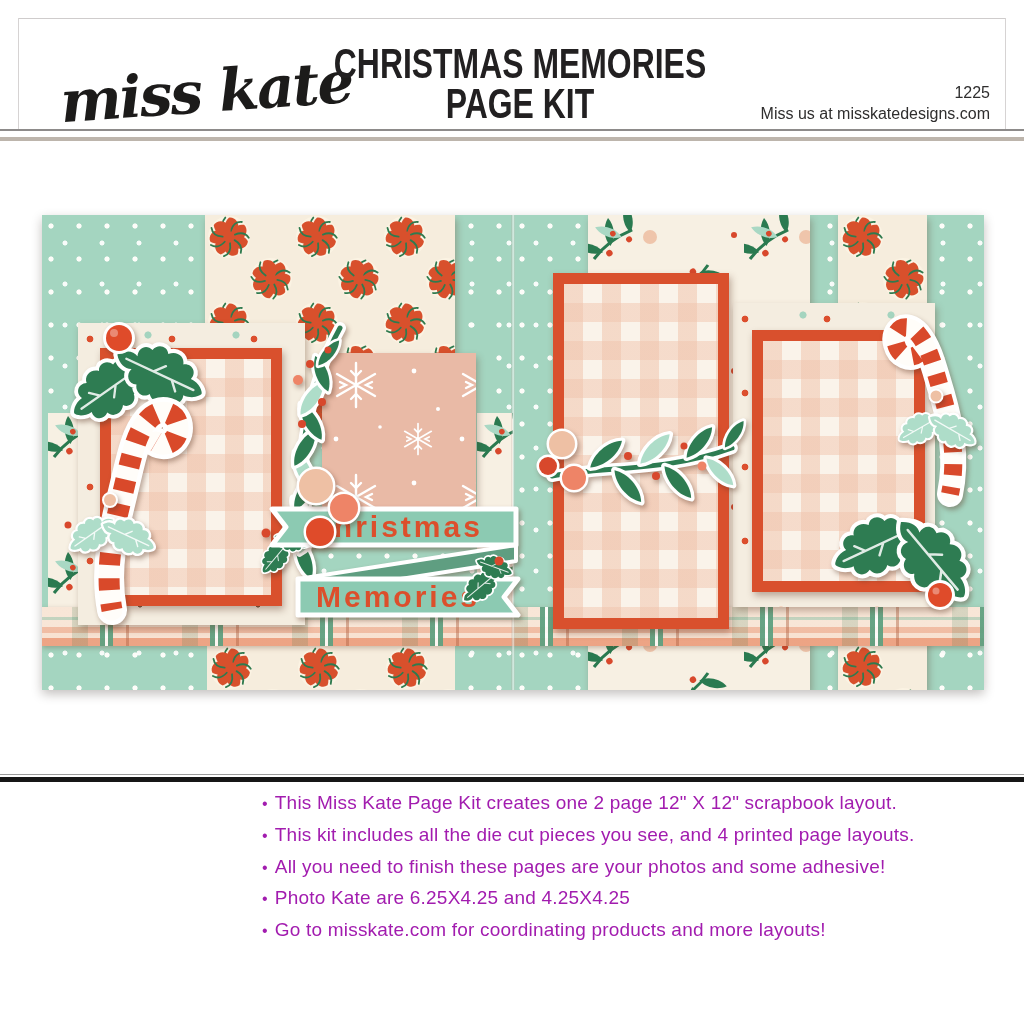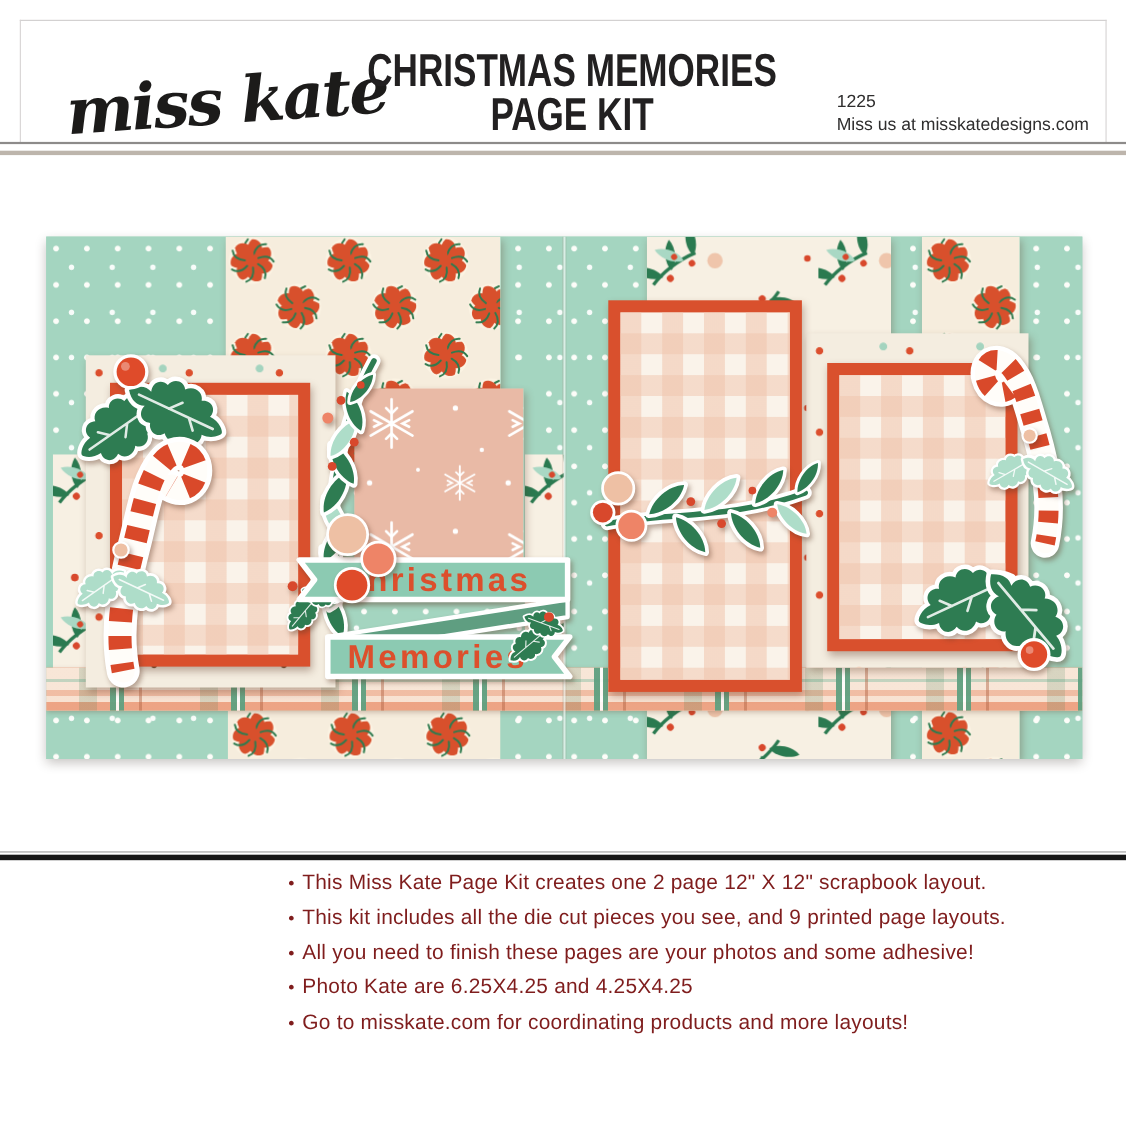--- a/index.html
+++ b/index.html
@@ -5,21 +5,21 @@
   html,body{margin:0;padding:0;background:#fff;}
   .sheet{position:relative;width:1024px;height:1024px;background:#fff;overflow:hidden;
          font-family:"Liberation Sans",sans-serif;}
   
   .frame-top{position:absolute;left:18px;right:18px;top:18px;height:0;border-top:1.5px solid #cfcccc;}
   .frame-side{position:absolute;top:18px;width:0;height:112px;border-left:1.5px solid #d6d3d3;}
   .logo{position:absolute;left:60px;top:58px;font-family:"DejaVu Serif",serif;font-style:italic;
         font-weight:700;font-size:58px;color:#1c1b1a;transform:rotate(-4deg);letter-spacing:-2px;}
   .title-wrap{position:absolute;left:16px;right:0;top:44px;text-align:center;color:#222021;}
   .title-line{display:block;font-weight:700;font-size:42px;line-height:40px;transform:scaleX(.76);letter-spacing:0px;}
-  .hdr-right{position:absolute;right:34px;top:82px;text-align:left;color:#2f2e2e;font-size:16px;line-height:21px;font-weight:400;}
+  .hdr-right{position:absolute;right:34px;top:82px;text-align:right;color:#2f2e2e;font-size:16px;line-height:21px;font-weight:400;}
   .rule1{position:absolute;left:0;right:0;top:129px;height:2px;background:#8d8b8a;}
   .rule2{position:absolute;left:0;right:0;top:137px;height:4px;background:#bdb5ac;}
   
   .layout{position:absolute;left:42px;top:215px;width:942px;height:475px;overflow:hidden;
           box-shadow:0 4px 10px rgba(40,30,20,.28);background:#a4d5c0;}
   .paper,.die{position:absolute;}
   .polka{background-color:#a4d5c0;background-image:
      radial-gradient(circle at 9px 11px,#fdfdf9 2.2px,rgba(255,255,255,0) 3px),
      radial-gradient(circle at 23px 28px,rgba(255,255,255,.92) 2.1px,rgba(255,255,255,0) 2.9px);
      background-size:28px 33px,37px 41px;}
@@ -50,21 +50,21 @@
      box-shadow:0 2px 5px rgba(94,56,36,.3);}
   .shadowed{box-shadow:2px 4px 7px rgba(94,56,36,.33);}
   .die{filter:drop-shadow(2px 3px 2.5px rgba(94,56,36,.42));overflow:visible;}
   .seam{position:absolute;left:469px;top:0;width:4px;height:475px;
         background:linear-gradient(90deg,rgba(90,60,40,.14),rgba(255,255,255,.6) 55%,rgba(90,60,40,.1));}
   .bt{font-family:"Liberation Sans",sans-serif;font-weight:700;fill:#dc4f2c;font-size:30px;letter-spacing:3px;}
   
   .foot-hair{position:absolute;left:0;right:0;top:774px;height:1px;background:#9a9a9a;}
   .foot-bar{position:absolute;left:0;right:0;top:777px;height:5px;background:#161616;}
   .bullets{position:absolute;left:262px;top:788px;margin:0;padding:0;list-style:none;
-           color:#7f1d1d;font-size:19px;line-height:30.8px;letter-spacing:.2px;font-weight:400;}
+           color:#a21caf;font-size:19px;line-height:30.8px;letter-spacing:.2px;font-weight:400;}
   .bullets .dot{margin-right:7px;font-size:16px;}
 </style>
 </head>
 <body>
 
 <svg width="0" height="0" style="position:absolute" aria-hidden="true">
   <defs>
     <g id="leafH">
       <path d="M0,46 C-8,40 -10,33 -7,27 C-15,30 -22,24 -19,16 C-27,14 -29,4 -22,0 C-29,-6 -27,-16 -19,-18 C-24,-26 -17,-34 -9,-31 C-9,-41 -2,-47 0,-47 C2,-47 9,-41 9,-31 C17,-34 24,-26 19,-18 C27,-16 29,-6 22,0 C29,4 27,14 19,16 C22,24 15,30 7,27 C10,33 8,40 0,46 Z" stroke="#fff" stroke-width="8" stroke-linejoin="round" paint-order="stroke"></path>
       <path d="M0,36 L0,-38 M0,6 L-10,-3 M0,-14 L9,-22" fill="none" stroke="rgba(255,255,255,.85)" stroke-width="2.4" stroke-linecap="round"></path>
@@ -286,18 +286,18 @@
       <circle cx="30" cy="26" r="17" fill="#eec0a4" stroke="#fff" stroke-width="5" paint-order="stroke"></circle>
       <circle cx="58" cy="48" r="14" fill="#ee8467" stroke="#fff" stroke-width="5" paint-order="stroke"></circle>
       <circle cx="34" cy="72" r="14" fill="#df4b2a" stroke="#fff" stroke-width="5" paint-order="stroke"></circle>
     </svg>
   </div>
 
   <div class="foot-hair"></div>
   <div class="foot-bar"></div>
   <ul class="bullets">
     <li><span class="dot">•</span><span>This Miss Kate Page Kit creates one 2 page 12" X 12" scrapbook layout.</span></li>
-    <li><span class="dot">•</span><span>This kit includes all the die cut pieces you see, and 9 printed page layouts.</span></li>
+    <li><span class="dot">•</span><span>This kit includes all the die cut pieces you see, and 4 printed page layouts.</span></li>
     <li><span class="dot">•</span><span>All you need to finish these pages are your photos and some adhesive!</span></li>
     <li><span class="dot">•</span><span>Photo Kate are 6.25X4.25 and 4.25X4.25</span></li>
     <li><span class="dot">•</span><span>Go to misskate.com for coordinating products and more layouts!</span></li>
   </ul>
 </div>
 
 </body></html>

